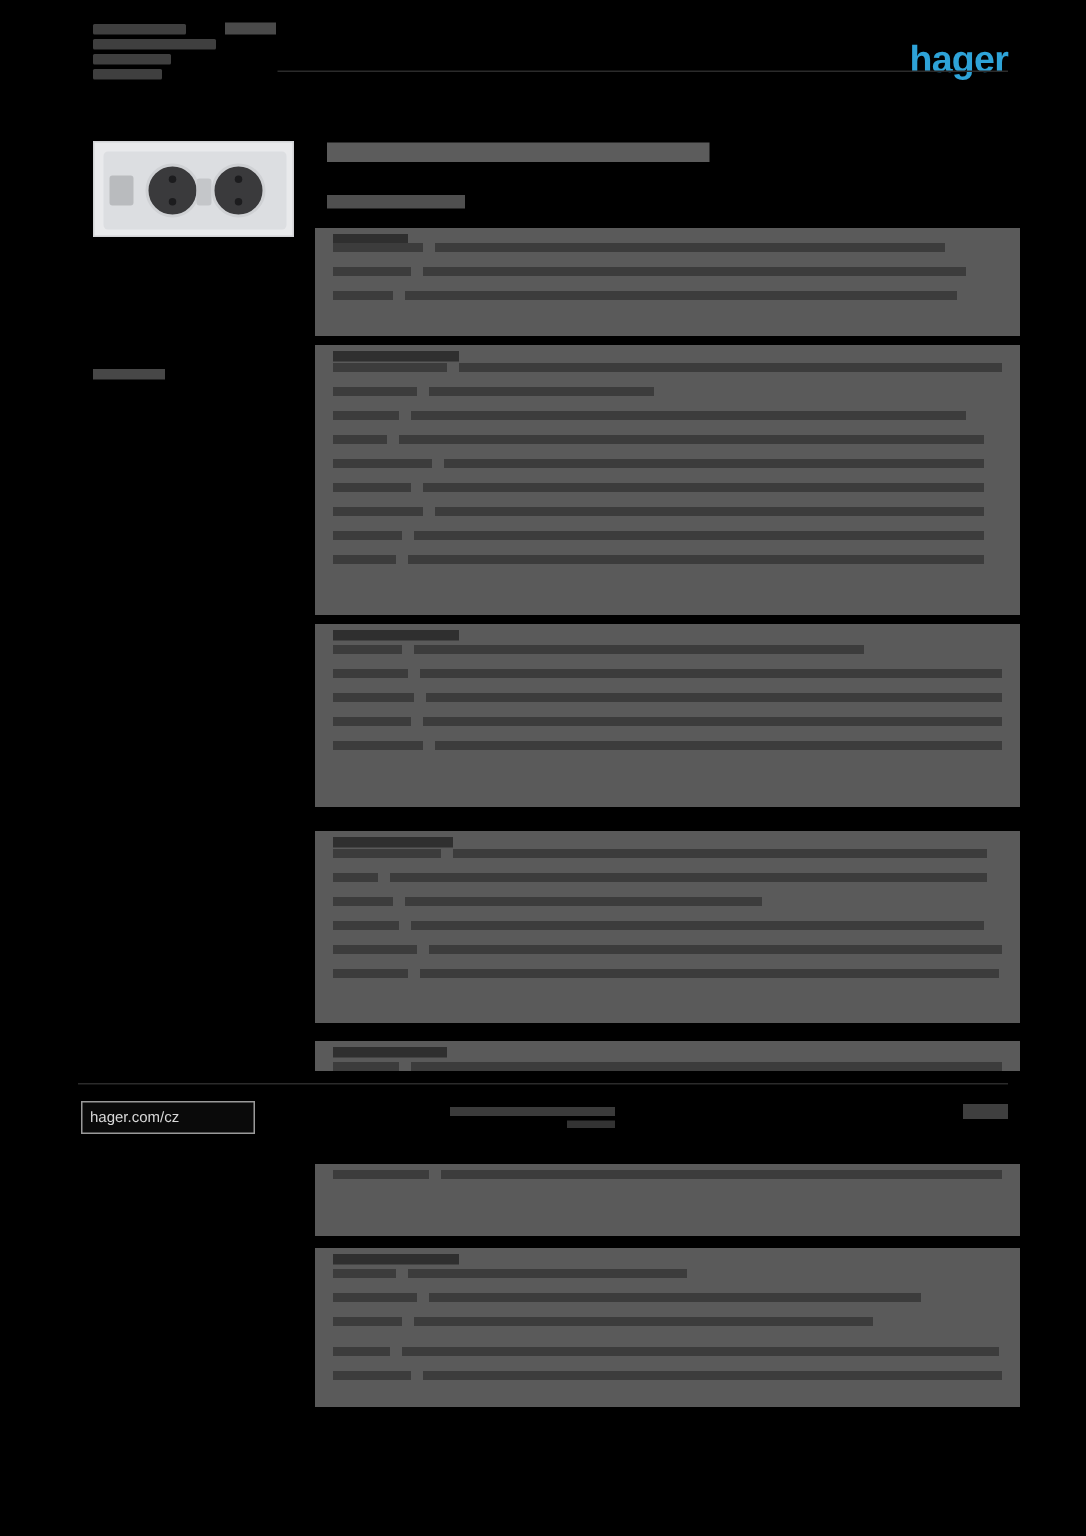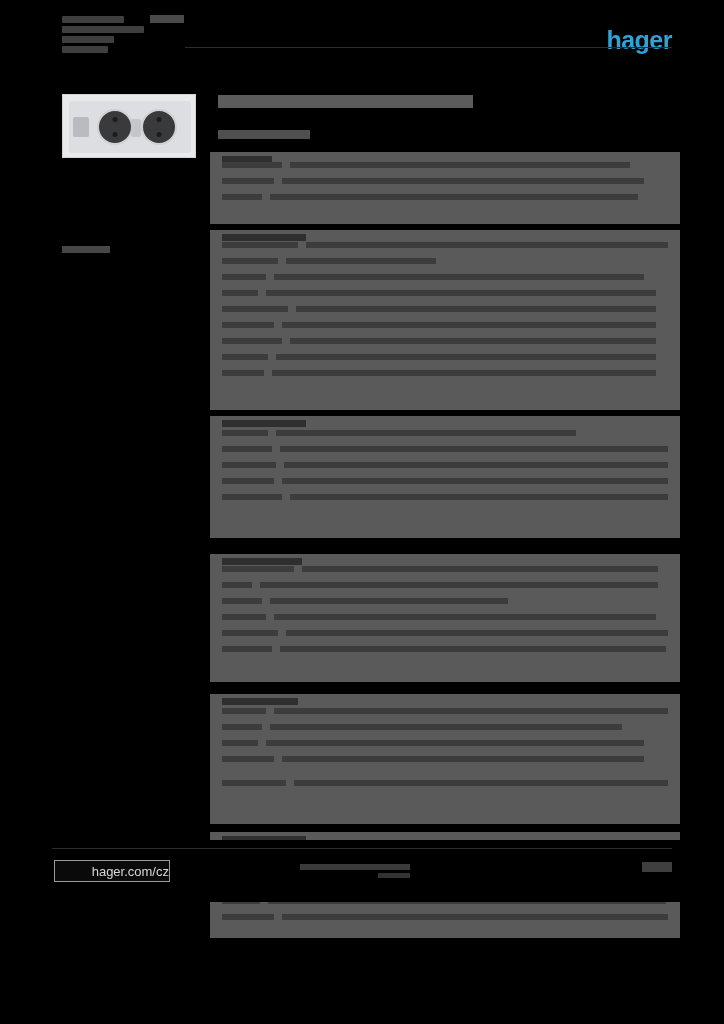--- a/index.html
+++ b/index.html
@@ -11,23 +11,22 @@
     width: 724px;
     height: 1024px;
     font-family: "Liberation Sans", sans-serif;
     overflow: hidden;
     position: relative;
   }
   .page {
     position: absolute;
     left: 0; top: 0;
     width: 724px;
-    height: 902px;
+    height: 776px;
     background: #000000;
-    text-align: right;
   }
 
   
   .header {
     position: absolute;
     left: 0; top: 0;
     width: 724px;
     height: 66px;
     background: #000;
   }
@@ -195,21 +194,21 @@
     background: #2b2b2b;
   }
   .footer-url {
     position: absolute;
     left: 54px; top: 20px;
     width: 116px;
     height: 22px;
     border: 1px solid #9a9a9a;
     background: #0a0a0a;
     color: #d8d8d8;
-    font-size: 13px;
+    font-size: 10px;
     line-height: 22px;
     padding-left: 5px;
     box-sizing: border-box;
   }
   .footer-center {
     position: absolute;
     left: 300px; top: 24px;
     width: 110px;
     height: 6px;
     background: #3b3b3b;

